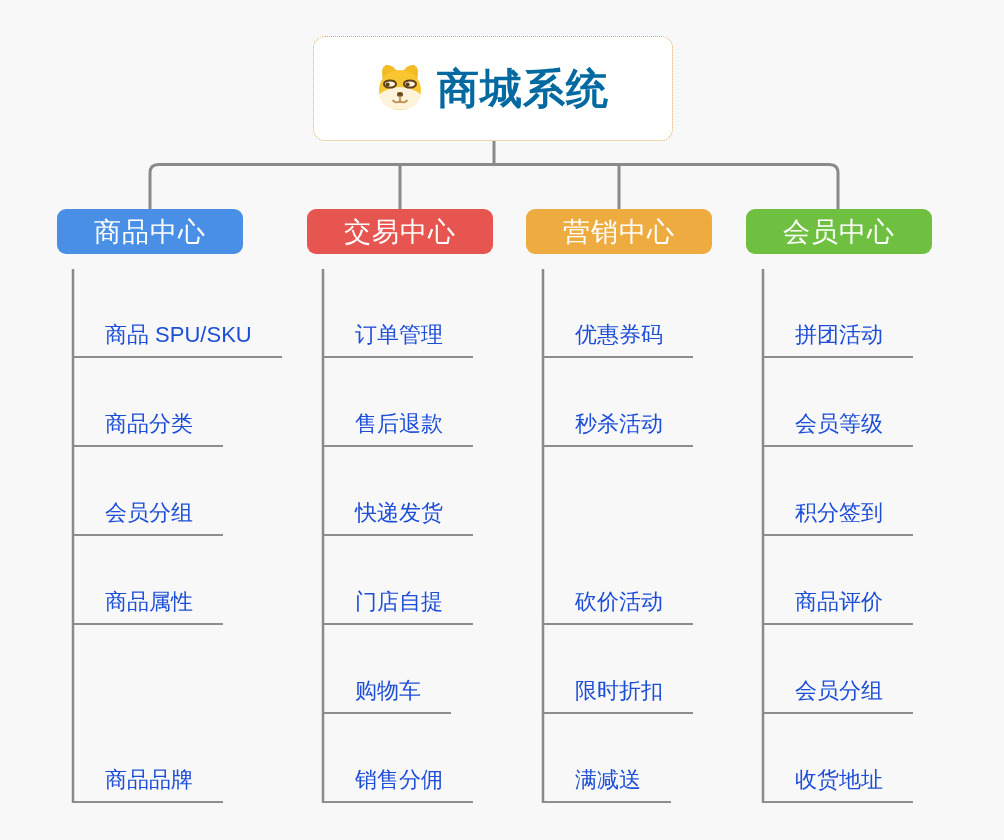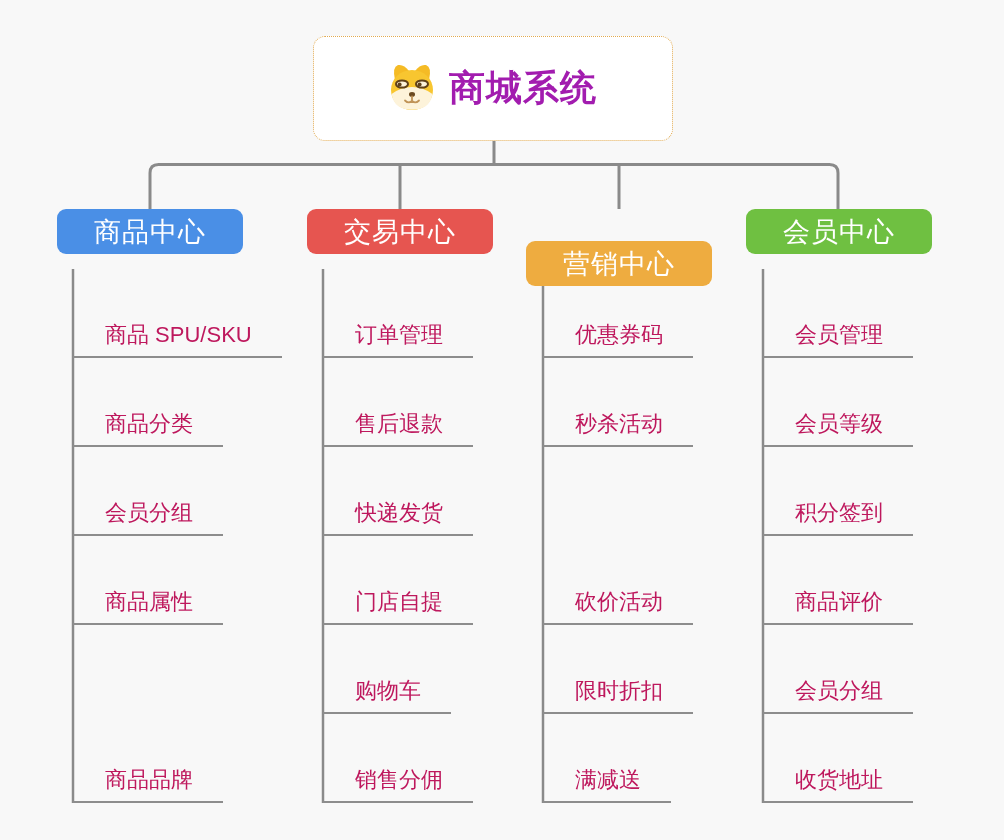--- a/index.html
+++ b/index.html
@@ -13,41 +13,41 @@
   .connectors{position:absolute;left:0;top:0;width:1004px;height:840px;}
 
   
   .root{
     position:absolute;left:313px;top:36px;width:360px;height:105px;
     background:#ffffff;border:1px dotted #e2ab52;border-radius:12px;
     display:flex;align-items:center;justify-content:center;gap:14px;
     box-sizing:border-box;
   }
   .root-title{
-    font-size:36px;font-weight:bold;color:#a21caf;letter-spacing:1px;
+    font-size:42px;font-weight:bold;color:#0369a1;letter-spacing:1px;
     white-space:nowrap;
   }
   .doge{display:block;}
 
   
   .hdr{
     position:absolute;top:209px;width:186px;height:45px;
     border-radius:9px;color:#ffffff;font-size:27px;
     display:flex;align-items:center;justify-content:center;
     white-space:nowrap;letter-spacing:1px;
   }
   .h0{left:57px;}
   .h1{left:307px;}
-  .h2{left:526px;margin-top:32px;}
+  .h2{left:526px;}
   .h3{left:746px;}
 
   
   .leaf{
     position:absolute;
-    font-size:22px;line-height:30px;color:#be185d;
+    font-size:22px;line-height:30px;color:#1d4ed8;
     padding:0 30px 6px 32px;
     border-bottom:2px solid #8d8d8d;
     white-space:nowrap;
     text-align:center;
   }
   .c0{left:73px;}
   .c1{left:323px;}
   .c2{left:543px;}
   .c3{left:763px;}
   .r0{top:320px;}
@@ -114,20 +114,20 @@
   <div class="leaf c1 r2">快递发货</div>
   <div class="leaf c1 r4">购物车</div>
   <div class="leaf c1 r5">销售分佣</div>
 
   <div class="leaf c2 r0">优惠券码</div>
   <div class="leaf c2 r1">秒杀活动</div>
   <div class="leaf c2 r3">砍价活动</div>
   <div class="leaf c2 r5">满减送</div>
   <div class="leaf c2 r4">限时折扣</div>
 
-  <div class="leaf c3 r0">会员管理</div>
+  <div class="leaf c3 r0">拼团活动</div>
   <div class="leaf c3 r2">积分签到</div>
   <div class="leaf c3 r1">会员等级</div>
   <div class="leaf c3 r3">商品评价</div>
   <div class="leaf c3 r4">会员分组</div>
   <div class="leaf c3 r5">收货地址</div>
 
 </div>
 
 </body></html>

